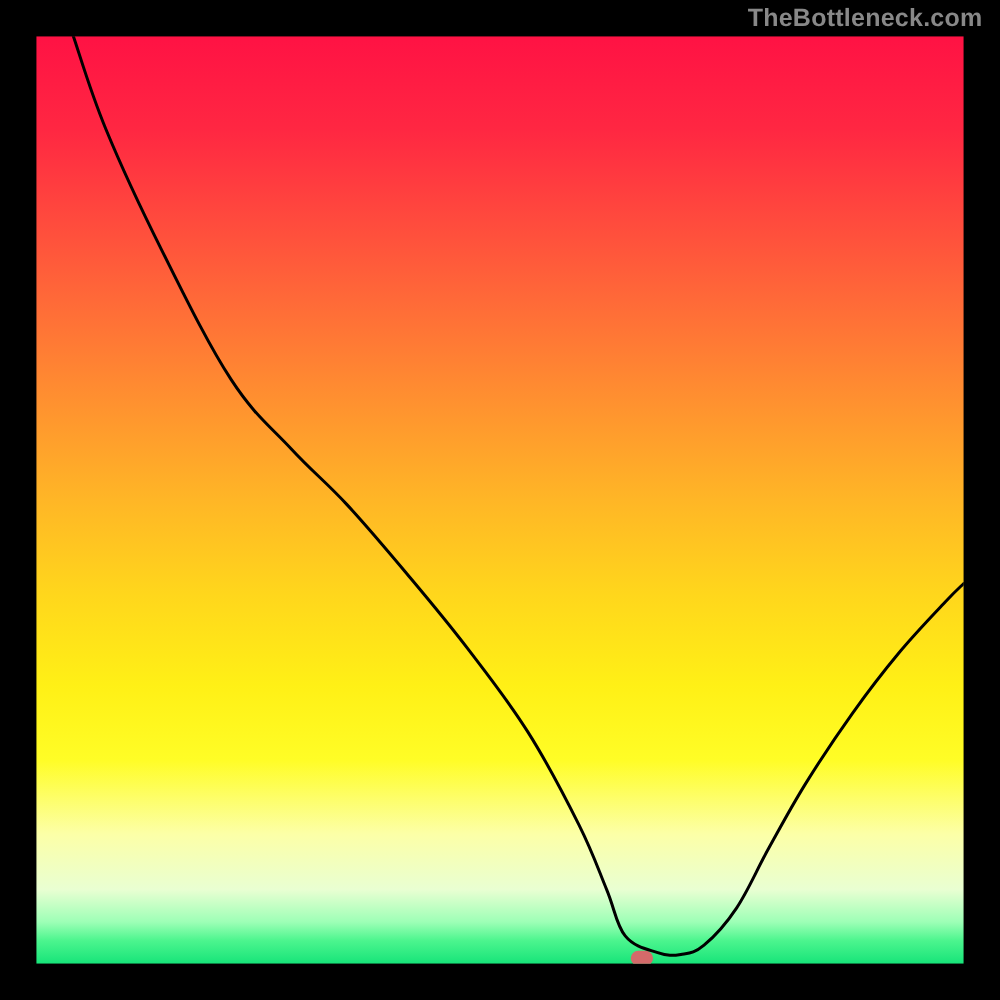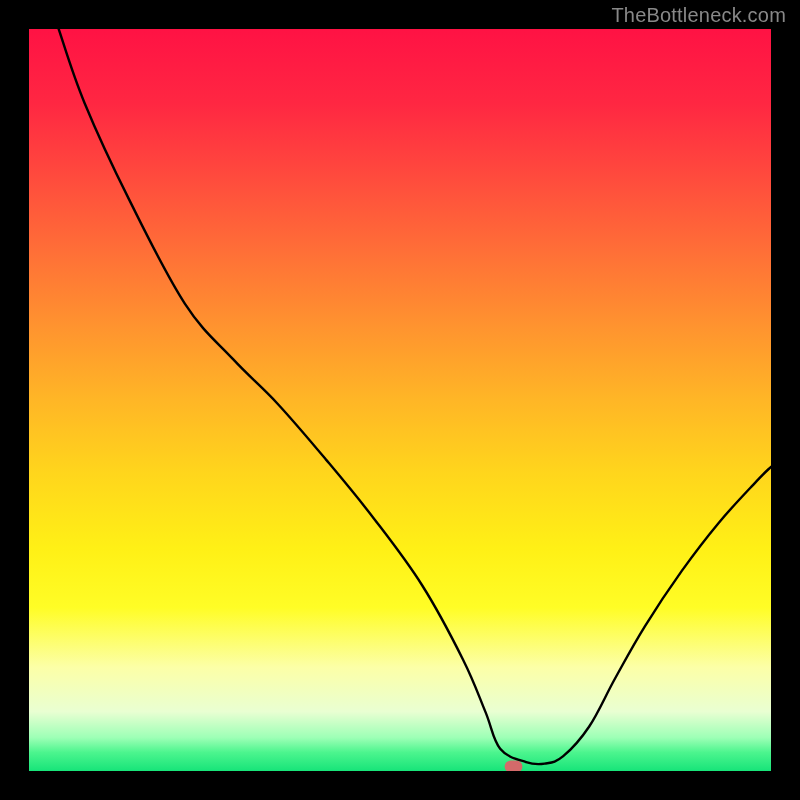--- a/index.html
+++ b/index.html
@@ -16,21 +16,21 @@
     width: 800px;
     height: 800px;
     background: #000;
   }
   .watermark {
     position: absolute;
     top: 4px;
     right: 14px;
     color: #888;
     font-size: 20px;
-    font-weight: 400;
+    font-weight: 700;
     letter-spacing: 0.2px;
     z-index: 10;
   }
   svg.plot {
     position: absolute;
     left: 29px;
     top: 29px;
     width: 742px;
     height: 742px;
     display: block;

